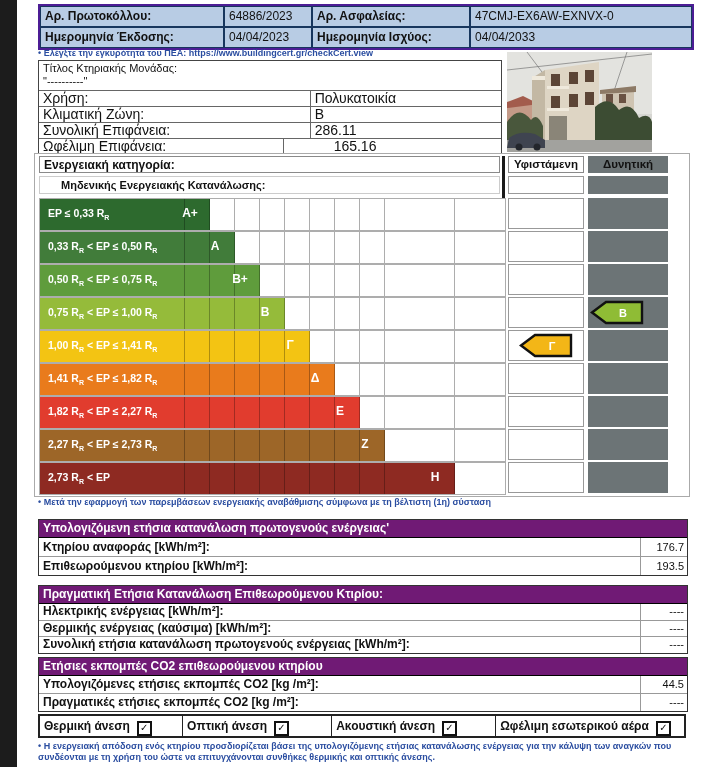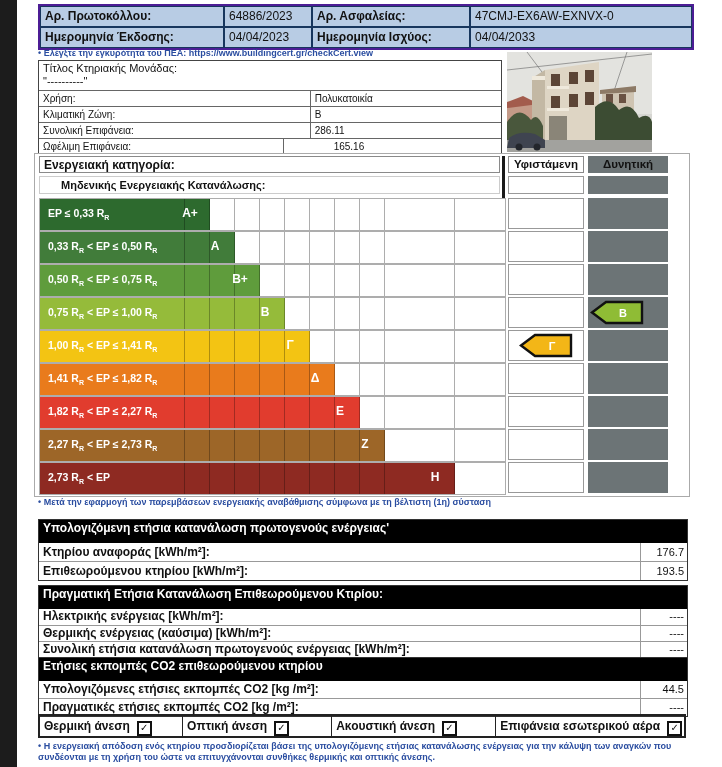--- a/index.html
+++ b/index.html
@@ -12,21 +12,21 @@
     grid-template-columns:184px 88px 158px 222px;border:2px solid #4c1d95;background:#b8cce4;}
   .ht-cell{border:1px solid #17365d;height:19px;line-height:19px;padding-left:4px;font-size:12px;
     white-space:nowrap;overflow:hidden;}
   .ht-cell.lab{font-weight:bold;}
 
   .verify-note{position:absolute;left:38px;top:48px;font-size:9px;font-weight:bold;color:#2a4da0;}
 
   
   .building-table{position:absolute;left:38px;top:60px;width:462px;border:1px solid #444;}
   .bi-title{height:28px;border-bottom:1px solid #666;padding:1px 0 0 4px;font-size:11px;line-height:13px;}
-  .bi-row{display:flex;height:15px;border-bottom:1px solid #666;font-size:10px;line-height:15px;justify-content:flex-end;}
+  .bi-row{display:flex;height:15px;border-bottom:1px solid #666;font-size:14px;line-height:15px;justify-content:flex-end;}
   .bi-row:last-child{border-bottom:none;gap:46px;}
   .bi-label{width:272px;border-right:1px solid #666;padding-left:4px;}
   .bi-value{width:190px;padding-left:4px;}
 
   .photo{position:absolute;left:507px;top:52px;width:145px;height:100px;}
 
   
   .energy-box{position:absolute;left:34px;top:153px;width:654px;height:342px;border:1px solid #aaa;background:#fff;}
   .ec-head{position:absolute;left:4px;top:2px;width:461px;height:17px;border:1px solid #8a8a8a;
     font-size:12px;font-weight:bold;line-height:17px;padding-left:4px;box-sizing:border-box;}
@@ -53,22 +53,22 @@
     color:#fff;font-size:12px;font-weight:bold;z-index:2;}
   .ex-cell{position:absolute;left:469px;top:0;width:76px;height:31px;border:1px solid #999;
     box-sizing:border-box;display:flex;align-items:center;justify-content:center;background:#fff;}
   .pot-cell{position:absolute;left:549px;top:0;width:80px;height:31px;background:#6c7476;
     display:flex;align-items:center;justify-content:flex-start;padding-left:2px;box-sizing:border-box;}
 
   .ec-footnote{position:absolute;left:38px;top:497px;width:648px;font-size:9px;font-weight:bold;color:#2a4da0;}
 
   
   .section{position:absolute;left:38px;width:648px;border:1px solid #333;}
-  .sec-head{height:17px;background:#000000;color:#fff;font-size:12px;font-weight:bold;
-    line-height:17px;padding-left:4px;border-bottom:6px solid #000000;}
+  .sec-head{height:17px;background:#701a75;color:#fff;font-size:12px;font-weight:bold;
+    line-height:17px;padding-left:4px;border-bottom:1px solid #000000;}
   .sec-row{display:flex;border-bottom:1px solid #999;font-size:12px;}
   .sec-row:last-child{border-bottom:none;}
   .sec-label{width:602px;box-sizing:border-box;padding-left:4px;font-weight:bold;border-right:1px solid #999;}
   .sec-value{width:46px;box-sizing:border-box;text-align:right;padding-right:3px;font-size:11px;}
   #section-0{top:519px;} #section-0 .sec-row{height:18px;line-height:18px;}
   #section-1{top:585px;} #section-1 .sec-row{height:15.5px;line-height:15.5px;}
   #section-2{top:657px;} #section-2 .sec-row{height:17px;line-height:17px;}
 
   
   .comfort-table{position:absolute;left:38px;top:714px;width:648px;height:24px;display:flex;
@@ -398,19 +398,19 @@
       </div>
       <div class="comfort-cell" style="width: 150px;">
         <div>Οπτική άνεση</div>
         <div class="checkbox">✓</div>
       </div>
       <div class="comfort-cell" style="width: 165px;">
         <div>Ακουστική άνεση</div>
         <div class="checkbox">✓</div>
       </div>
       <div class="comfort-cell" style="width: 189px;">
-        <div>Επιφάνεια εσωτερικού αέρα</div>
+        <div>Ωφέλιμη εσωτερικού αέρα</div>
         <div class="checkbox">✓</div>
       </div>
     </div>
 
   <div class="final-note">• Η ενεργειακή απόδοση ενός κτηρίου προσδιορίζεται βάσει της υπολογιζόμενης ετήσιας κατανάλωσης ενέργειας για την κάλυψη των αναγκών που συνδέονται με τη χρήση του ώστε να επιτυγχάνονται συνθήκες θερμικής και οπτικής άνεσης.</div>
 </div>
 
 </body></html>

